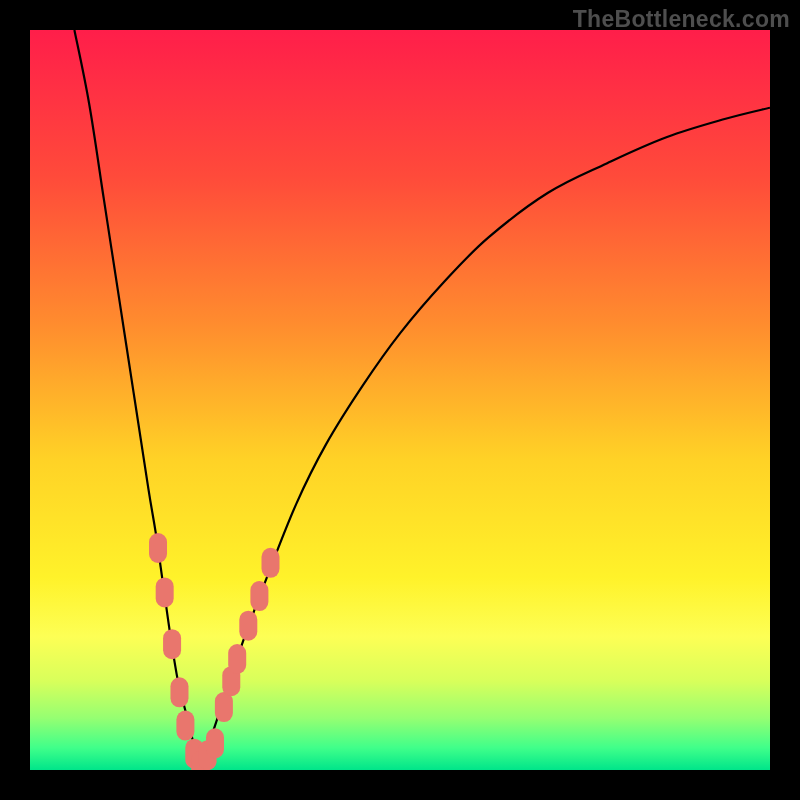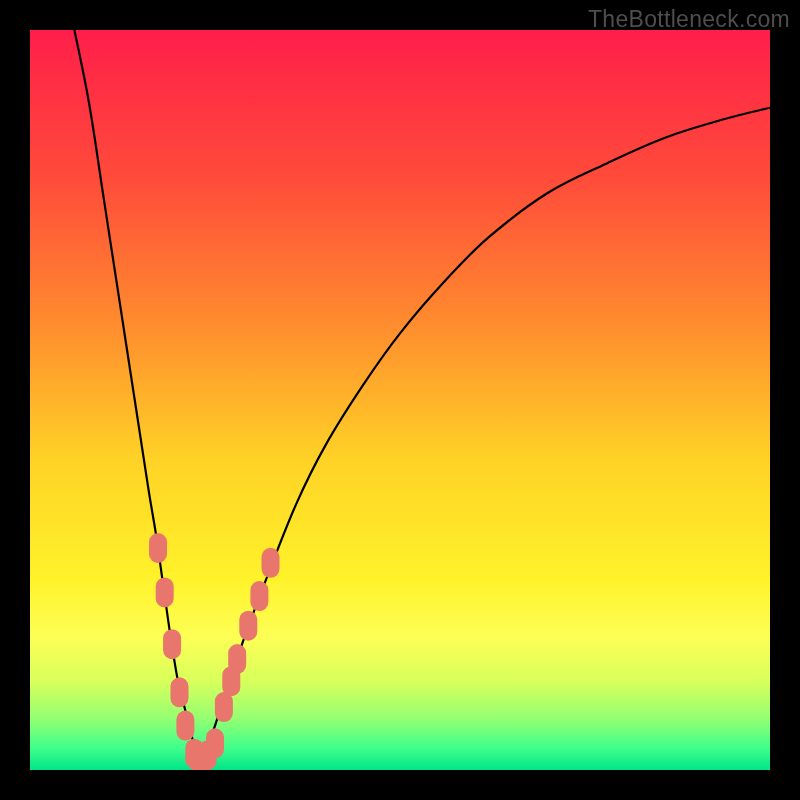--- a/index.html
+++ b/index.html
@@ -24,21 +24,21 @@
     width: 740px;
     height: 740px;
     overflow: hidden;
   }
   .watermark {
     position: absolute;
     top: 6px;
     right: 10px;
     color: #4e4e4e;
     font-size: 23px;
-    font-weight: 400;
+    font-weight: 700;
     letter-spacing: 0.3px;
     user-select: none;
   }
   svg { display: block; }
 </style>
 </head>
 <body>
 
 <div class="frame">
 

